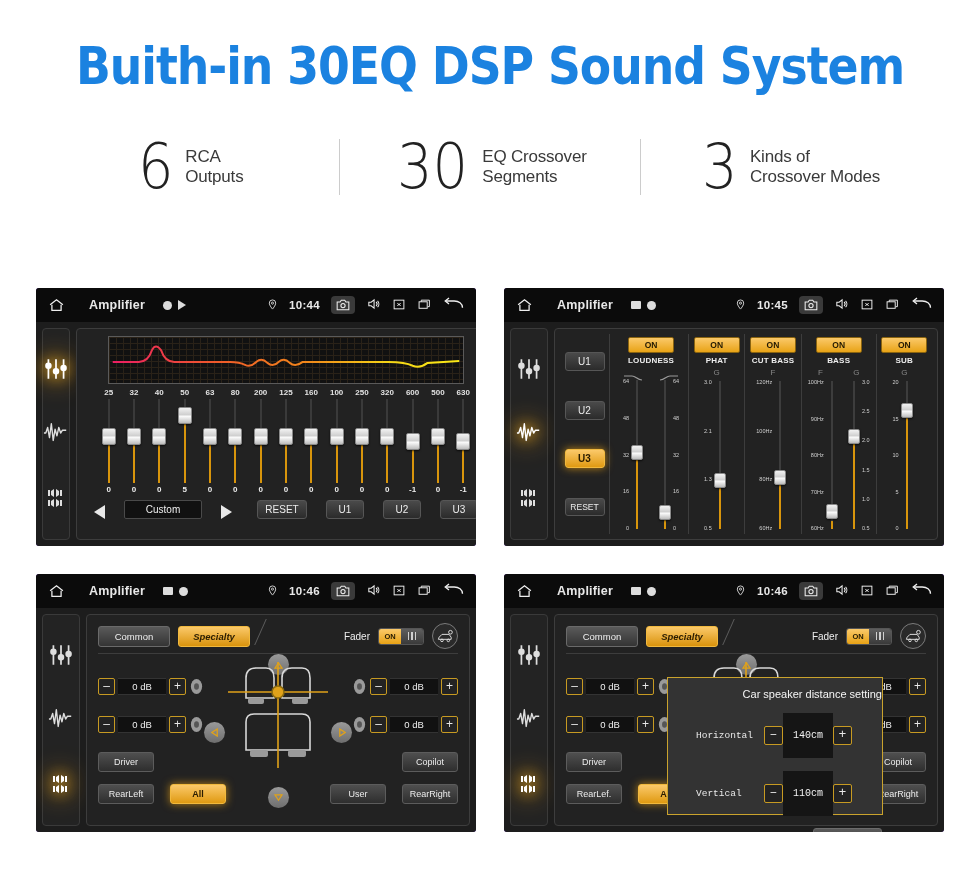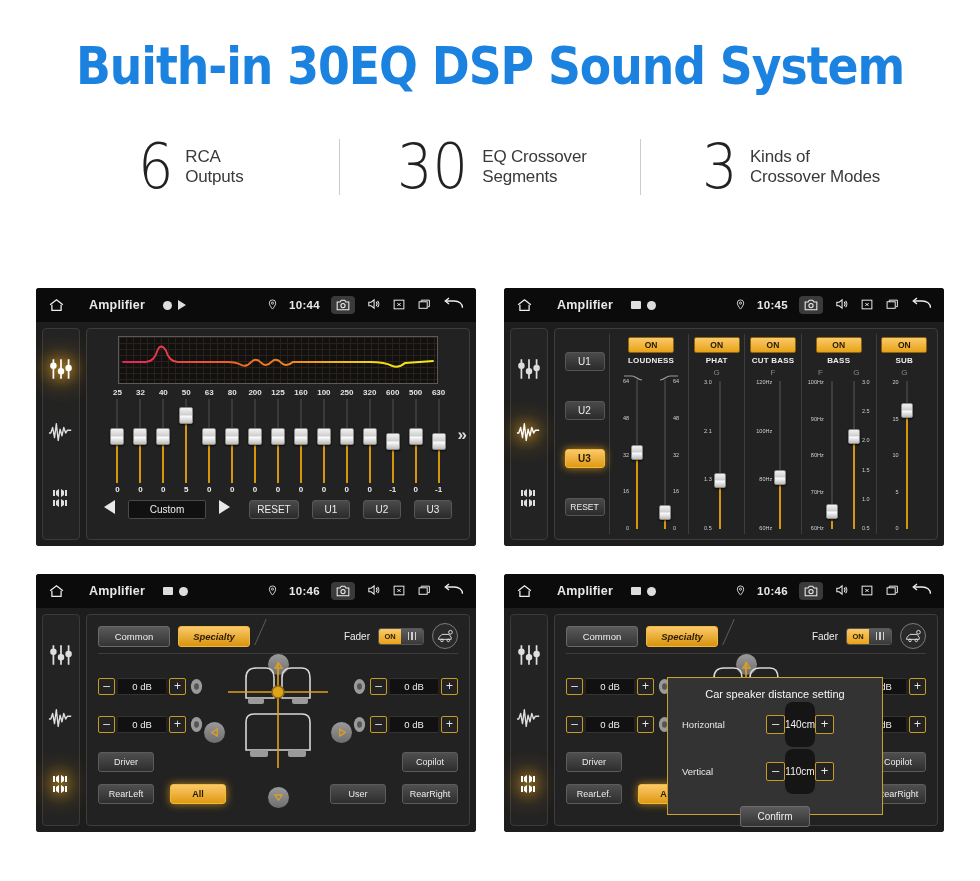--- a/index.html
+++ b/index.html
@@ -166,21 +166,21 @@
   .slider-knob {
     position: absolute; left: 50%; margin-left: -7px;
     width: 14px; height: 17px; border-radius: 2px;
     background: linear-gradient(to bottom,#f2f2f2 0%,#cfcfcf 45%,#fbfbfb 55%,#bdbdbd 100%);
     border: 1px solid #8a8a8a;
     box-shadow: 0 1px 2px rgba(0,0,0,.7);
   }
   .eq-val { font-size: 8px; color: #eee; font-weight: bold; margin-top: 2px; }
 
   .eq-footer {
-    display: flex; align-items: flex-start; gap: 13px;
+    display: flex; align-items: flex-end; gap: 19px;
     margin: 5px 12px 0 12px;
   }
   .arrow-btn {
     width: 0; height: 0; cursor: pointer;
   }
   .arrow-l { border-right: 11px solid #e8e8e8; border-top: 7px solid transparent; border-bottom: 7px solid transparent; }
   .arrow-r { border-left: 11px solid #e8e8e8; border-top: 7px solid transparent; border-bottom: 7px solid transparent; }
   .preset-box {
     background: #111; border: 1px solid #4a4a4a; border-radius: 2px;
     padding: 3px 0; width: 78px; text-align: center; font-size: 10px; color: #eee;
@@ -314,28 +314,28 @@
   .sbtn.active {
     background: linear-gradient(to bottom,#fbc96a,#e09a12);
     border-color: #f1b93e; color: #2a1c00; font-weight: bold;
     box-shadow: 0 0 9px rgba(245,170,20,.7);
   }
 
   
   .modal {
     position: absolute; left: 112px; top: 62px; width: 216px; height: 138px;
     background: #333; border: 1px solid #caa32d; z-index: 40;
-    display: flex; flex-direction: column; align-items: center; padding-top: 10px;
+    display: flex; flex-direction: column; align-items: flex-end; padding-top: 10px;
   }
   .modal-title { font-size: 11px; color: #f5f5f5; }
-  .modal-row { display: flex; align-items: center; gap: 26px; margin-top: 2px; width: 186px; }
+  .modal-row { display: flex; align-items: center; gap: 10px; margin-top: 13px; width: 186px; font-family: Liberation Mono, monospace; }
   .modal-lab { font-size: 9.5px; color: #e9e9e9; width: 58px; }
   .modal-stepper { display: flex; align-items: center; }
   .modal-stepper .pm { width: 19px; height: 19px; font-size: 13px; line-height: 16px; }
-  .modal-val { width: 30px; text-align: center; font-size: 10px; color: #f2f2f2; background: #151515; padding: 17px 0; border-radius: 8px;}
+  .modal-val { width: 50px; text-align: center; font-size: 10px; color: #f2f2f2; background: #151515; padding: 17px 0;}
   .confirm-btn {
     margin-top: 12px; padding: 4px 16px; font-size: 10px; color: #f0f0f0;
     background: linear-gradient(to bottom,#5a5a5a,#333); border: 1px solid #6c6c6c; border-radius: 3px;
   }
 </style>
 </head>
 <body>
 
 <div class="hero-title">Buith-in 30EQ DSP Sound System</div>
 

